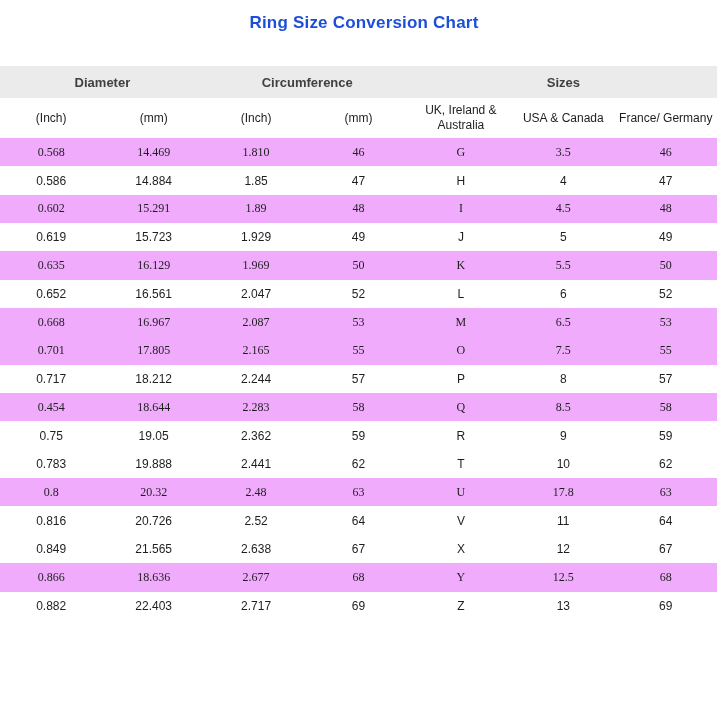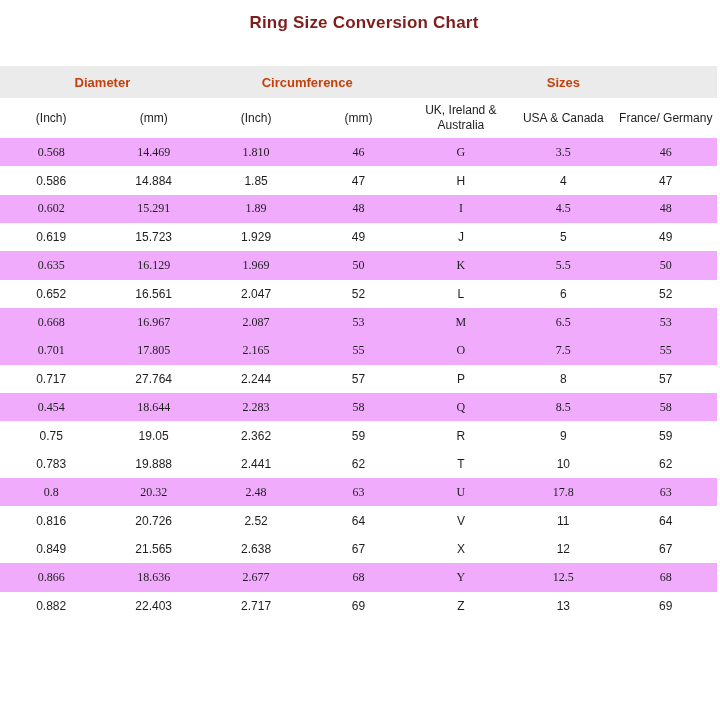--- a/index.html
+++ b/index.html
@@ -11,21 +11,21 @@
     font-family: "Liberation Sans", sans-serif;
     color: #1e1e1e;
     overflow: hidden;
   }
   .title {
     margin: 13px 0 0 0;
     text-align: center;
     font-size: 17px;
     font-weight: bold;
     line-height: 20px;
-    color: #7f1d1d;
+    color: #1d4ed8;
     letter-spacing: 0.2px;
     padding-left: 8px;
   }
   table.ring-table {
     border-collapse: collapse;
     table-layout: fixed;
     width: 717px;
     margin: 33px 0 0 0;
     border: none;
   }
@@ -34,21 +34,21 @@
     text-align: center;
     vertical-align: middle;
     padding: 0;
     border: none;
   }
   thead tr.group-row th {
     background: #ebebeb;
     height: 32px;
     font-size: 13px;
     font-weight: bold;
-    color: #c2410c;
+    color: #404040;
   }
   thead tr.units-row th {
     background: #ffffff;
     height: 40px;
     font-size: 12px;
     font-weight: normal;
     line-height: 15px;
     color: #1e1e1e;
   }
   tbody td {
@@ -157,21 +157,21 @@
         <td>0.701</td>
         <td>17.805</td>
         <td>2.165</td>
         <td>55</td>
         <td>O</td>
         <td>7.5</td>
         <td>55</td>
       </tr>
       <tr>
         <td>0.717</td>
-        <td>27.764</td>
+        <td>18.212</td>
         <td>2.244</td>
         <td>57</td>
         <td>P</td>
         <td>8</td>
         <td>57</td>
       </tr>
       <tr class="stripe">
         <td>0.454</td>
         <td>18.644</td>
         <td>2.283</td>

